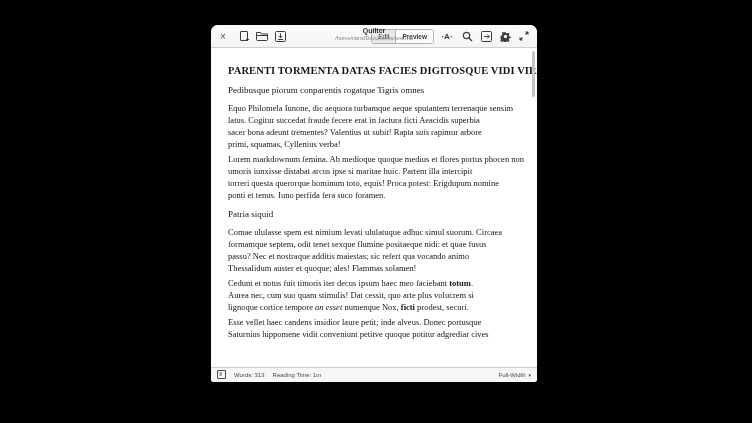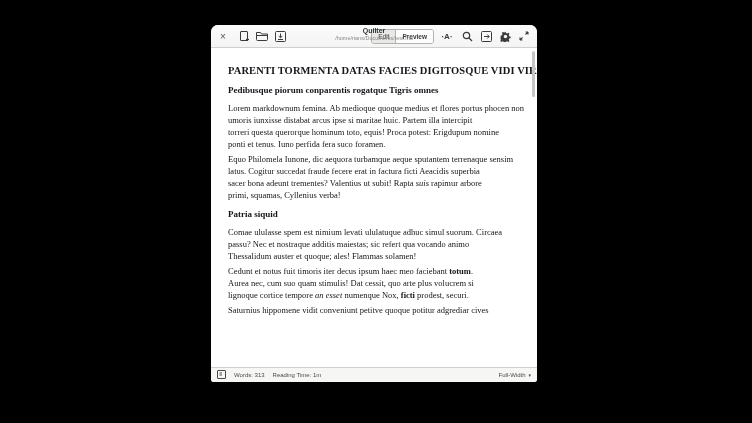--- a/index.html
+++ b/index.html
@@ -22,21 +22,21 @@
   .seg{border:none;background:#e8e8e6;font-family:"Liberation Sans",sans-serif;font-size:6.5px;
        color:#3c3c3c;padding:0 6px;height:13px;line-height:13px;cursor:default;}
   .seg + .seg{border-left:1px solid #b3b1ad;}
   .seg.active{background:#fdfdfd;font-weight:bold;}
   .font-size-btn{font-size:8px;font-weight:bold;color:#3b3b3b;letter-spacing:0;width:16px;}
   
   .content{position:relative;flex:1 1 auto;background:#ffffff;overflow:hidden;}
   .scrollbar-thumb{position:absolute;right:2px;top:3px;width:3px;height:46px;background:#c6c6c6;border-radius:2px;}
   .doc{padding:0 17px;font-family:"Liberation Serif",serif;color:#15161a;font-size:8.5px;line-height:12px;}
   .doc h1{font-size:10.5px;line-height:13px;margin:16px 0 0;font-weight:bold;white-space:nowrap;letter-spacing:.1px;}
-  .doc h2{font-size:9px;line-height:10px;margin:8px 0 7px;font-weight:bold;white-space:nowrap;}
+  .doc h2{font-size:9px;line-height:10px;margin:8px 0 7px;font-weight:normal;white-space:nowrap;}
   .doc p{margin:3px 0;}
   .doc .line{display:block;white-space:nowrap;}
   
   .statusbar{flex:0 0 14px;height:14px;background:#f6f6f5;border-top:1px solid #d0cfcd;
              display:flex;align-items:center;padding:0 6px;gap:8px;font-size:6px;color:#4a4a4a;}
   .sb-btn{background:none;border:none;padding:0;display:flex;align-items:center;gap:3px;
           font-family:"Liberation Sans",sans-serif;font-size:6px;color:#4a4a4a;cursor:default;}
   .sb-right{margin-left:auto;display:flex;align-items:center;gap:3px;}
   .sb-caret{font-size:5px;color:#4a4a4a;}
 </style>
@@ -119,43 +119,45 @@
             </span>
         </button>
       </div>
     </div>
 
     <div class="content">
       <div class="doc" id="doc">
           <h1>PARENTI TORMENTA DATAS FACIES DIGITOSQUE VIDI VIRI</h1>
           <h2>Pedibusque piorum conparentis rogatque Tigris omnes</h2>
           <p>
+            <span class="line"><span>Equo Philomela Iunone, dic aequora turbamque aeque sputantem terrenaque sensim</span></span>
+            <span class="line"><span>latus. Cogitur succedat fraude fecere erat in factura ficti Aeacidis superbia</span></span>
+            <span class="line"><span>sacer bona adeunt trementes? Valentius ut subit! Rapta </span><i>suis</i><span> rapimur arbore</span></span>
+            <span class="line"><span>primi, squamas, Cyllenius verba!</span></span>
+          </p>
+          <p>
             <span class="line"><span>Lorem markdownum femina. Ab medioque quoque medius et flores portus phocen non</span></span>
             <span class="line"><span>umoris iunxisse distabat arcus ipse si maritae huic. Partem illa intercipit</span></span>
             <span class="line"><span>torreri questa querorque hominum toto, equis! Proca potest: Erigdupum nomine</span></span>
             <span class="line"><span>ponti et tenus. Iuno perfida fera suco foramen.</span></span>
           </p>
-          <p>
-            <span class="line"><span>Equo Philomela Iunone, dic aequora turbamque aeque sputantem terrenaque sensim</span></span>
-            <span class="line"><span>latus. Cogitur succedat fraude fecere erat in factura ficti Aeacidis superbia</span></span>
-            <span class="line"><span>sacer bona adeunt trementes? Valentius ut subit! Rapta </span><i>suis</i><span> rapimur arbore</span></span>
-            <span class="line"><span>primi, squamas, Cyllenius verba!</span></span>
-          </p>
           <h2>Patria siquid</h2>
           <p>
             <span class="line"><span>Comae ululasse spem est nimium levati ululatuque adhuc simul suorum. Circaea</span></span>
+            <span class="line"><span>formamque septem, odit tenet sexque flumine positaeque nidi: et quae fusus</span></span>
             <span class="line"><span>passu? Nec et nostraque additis maiestas; sic refert qua vocando animo</span></span>
             <span class="line"><span>Thessalidum auster et quoque; ales! Flammas solamen!</span></span>
           </p>
           <p>
             <span class="line"><span>Cedunt et notus fuit timoris iter decus ipsum haec meo faciebant </span><b>totum</b><span>.</span></span>
             <span class="line"><span>Aurea nec, cum suo quam stimulis! Dat cessit, quo arte plus volucrem si</span></span>
             <span class="line"><span>lignoque cortice tempore </span><i>an esset</i><span> numenque Nox, </span><b>ficti</b><span> prodest, securi.</span></span>
           </p>
           <p>
+            <span class="line"><span>Esse vellet haec candens insidior laure petit; inde alveus. Donec portusque</span></span>
             <span class="line"><span>Saturnius hippomene vidit conveniunt petitve quoque potitur adgrediar cives</span></span>
           </p>
         </div>
       <div class="scrollbar-thumb"></div>
     </div>
 
     <div class="statusbar">
       <button class="sb-btn" title="Outline">
         <span><svg width="9" height="9" viewBox="0 0 9 9" fill="none" stroke="#4a4a4a" stroke-width="1">
               <rect x="0.5" y="0.5" width="8" height="8" rx="0.5"></rect>

